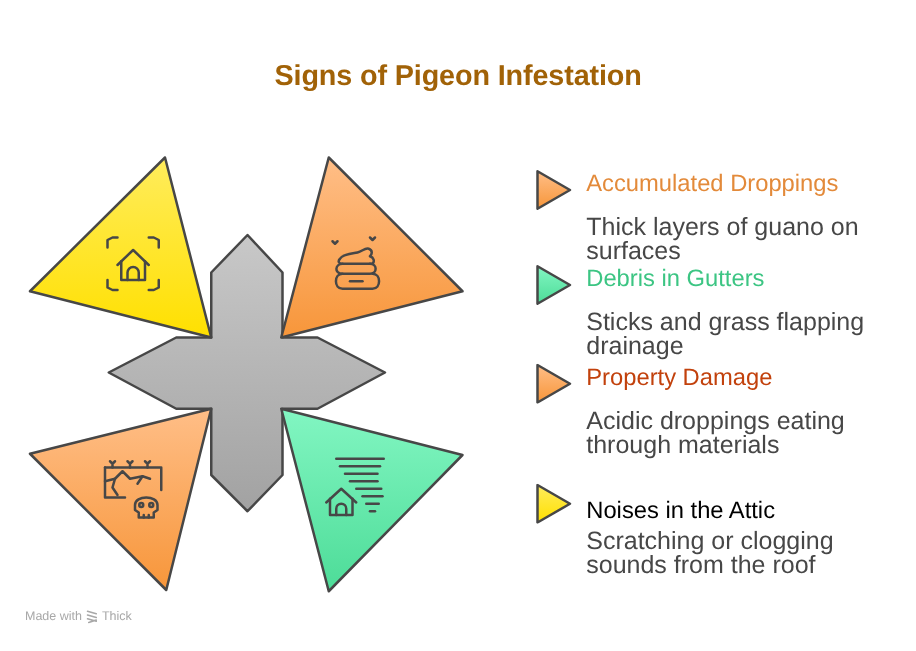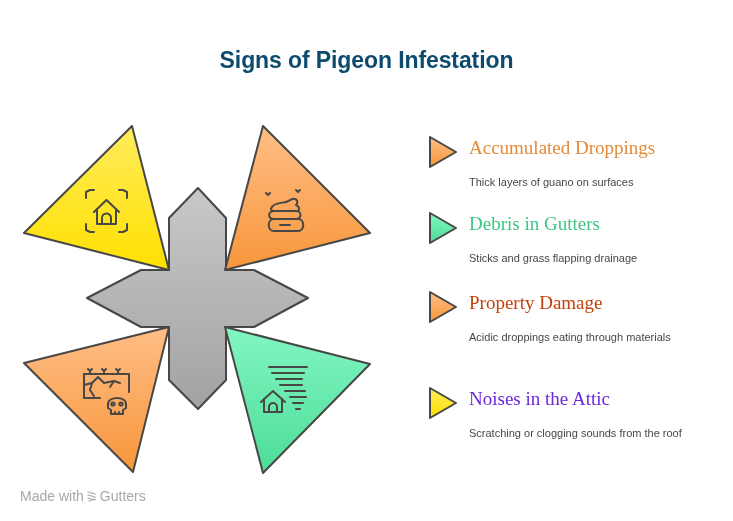--- a/index.html
+++ b/index.html
@@ -1,23 +1,23 @@
 <!DOCTYPE html>
 <html><head>
   <meta charset="utf-8">
   <style>
     html, body { margin: 0; padding: 0; background: #ffffff; }
     body { width: 733px; height: 521px; position: relative; overflow: hidden; font-family: "Liberation Sans", sans-serif; }
-    .title { position: absolute; left: 0; width: 733px; top: 47px; text-align: center; font-size: 23px; font-weight: bold; color: #0c4a6e; font-family: "Liberation Sans", sans-serif; letter-spacing: -0.1px; }
+    .title { position: absolute; left: 0; width: 733px; top: 47px; text-align: center; font-size: 23px; font-weight: bold; color: #a16207; font-family: "Liberation Sans", sans-serif; letter-spacing: -0.1px; }
     svg.diagram { position: absolute; left: 0; top: 0; }
     .item { position: absolute; left: 428px; width: 300px; }
     .bullet { position: absolute; left: 0; top: 0; }
-    .item-heading { position: absolute; left: 41px; top: 1px; font-size: 19px; white-space: nowrap; font-family: Liberation Serif, serif; }
-    .item-desc { position: absolute; left: 41px; top: 37px; width: 255px; font-size: 11px; line-height: 19px; color: #474747; font-family: "Liberation Sans", sans-serif; }
-    .footer { position: absolute; left: 20px; top: 488px; font-size: 14px; color: #a8a8a8; font-family: "Liberation Sans", sans-serif; display: flex; align-items: center; gap: 3px; }
+    .item-heading { position: absolute; left: 41px; top: 1px; font-size: 19px; white-space: nowrap; font-family: Liberation Sans, sans-serif; }
+    .item-desc { position: absolute; left: 41px; top: 37px; width: 255px; font-size: 20px; line-height: 19px; color: #474747; font-family: "Liberation Sans", sans-serif; }
+    .footer { position: absolute; left: 20px; top: 488px; font-size: 10px; color: #a8a8a8; font-family: "Liberation Sans", sans-serif; display: flex; align-items: center; gap: 3px; }
     .footer svg { display: inline-block; }
   </style>
 </head>
 <body>
 
 <div class="title">Signs of Pigeon Infestation</div>
 
 <svg class="diagram" width="733" height="521" viewBox="0 0 733 521">
   <defs>
     <linearGradient id="g-gray" x1="0" y1="0" x2="0" y2="1">
@@ -147,23 +147,23 @@
 <div class="item" style="top:387px;">
   <svg class="bullet" width="30" height="32" viewBox="0 0 30 32">
     <defs>
         <linearGradient id="b-yellow" x1="0" y1="0" x2="0" y2="1">
           <stop offset="0" stop-color="#FFEC5C"></stop>
           <stop offset="1" stop-color="#FFE000"></stop>
         </linearGradient>
       </defs>
     <polygon points="2,1 28,16 2,31" fill="url(#b-yellow)" stroke="#474747" stroke-width="2" stroke-linejoin="round"></polygon>
   </svg>
-  <div class="item-heading" style="color:#6d28d9;">Noises in the Attic</div>
+  <div class="item-heading" style="color:#000000;margin-top:10px;">Noises in the Attic</div>
   <div class="item-desc">Scratching or clogging sounds from the roof</div>
 </div>
 
 <div class="footer">
   <span>Made with</span>
   <svg width="10" height="11" viewBox="0 0 10 11">
     <path d="M1,1 l7,2 M1,4 l7,2 M1,7 l7,2 M2,10 l6,-2" stroke="#a8a8a8" stroke-width="1.3" fill="none" stroke-linecap="round"></path>
   </svg>
-  <span>Gutters</span>
+  <span>Thick</span>
 </div>
 
 </body></html>

